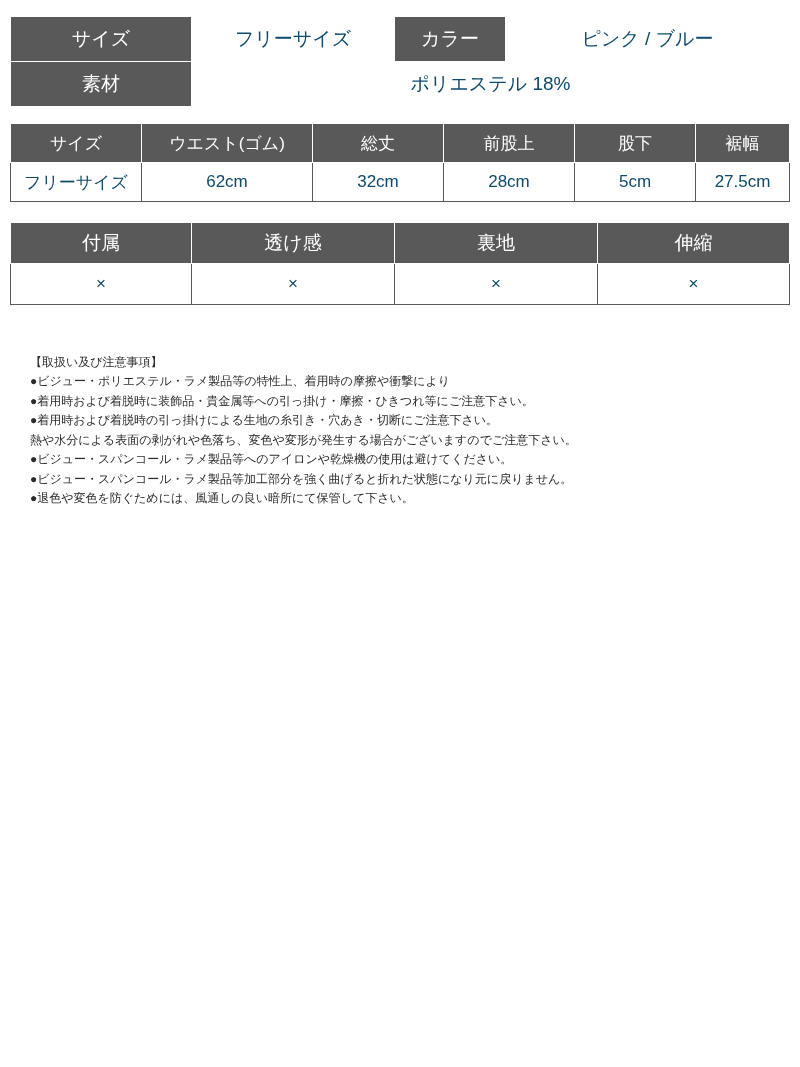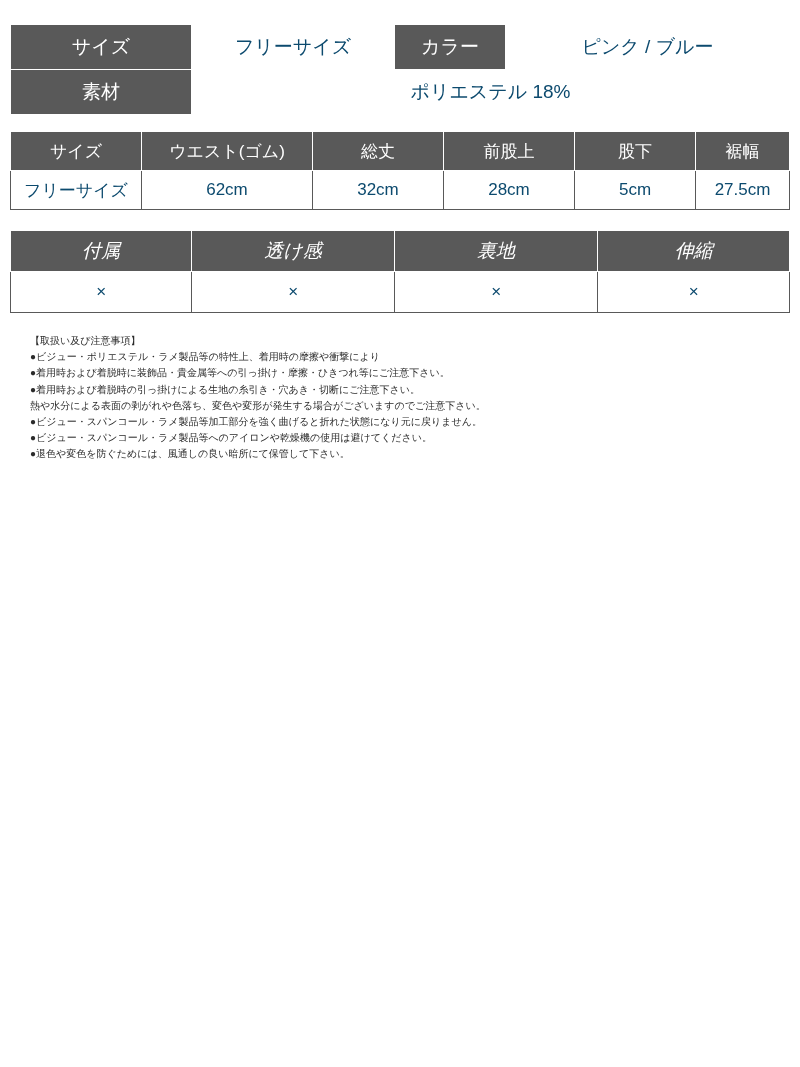--- a/index.html
+++ b/index.html
@@ -12,21 +12,21 @@
     height: 1067px;
     font-family: "Liberation Sans", sans-serif;
     color: #2b2b2b;
     position: relative;
     overflow: hidden;
   }
   .page {
     width: 800px;
     height: 852px;
     box-sizing: border-box;
-    padding: 24px 10px 0 10px;
+    padding: 16px 10px 0 10px;
   }
 
   table {
     border-collapse: collapse;
     width: 780px;
     table-layout: fixed;
   }
   td, th {
     border: 1px solid #ffffff;
     text-align: center;
@@ -63,35 +63,34 @@
     color: #ffffff;
     font-size: 17px;
   }
   #table-measure .val {
     border: 1px solid #595959;
   }
 
   
   #table-attr {
     margin-top: 20px;
-    font-style: italic;
   }
   #table-attr td {
     height: 38px;
     font-size: 19px;
   }
   #table-attr .val {
     border: 1px solid #595959;
     font-size: 17px;
   }
 
   .notes {
-    margin-top: 20px;
+    margin-top: 48px;
     padding-left: 20px;
-    font-size: 10px;
+    font-size: 12px;
     line-height: 1.62;
     color: #2b2b2b;
   }
   .notes .line {
     white-space: nowrap;
   }
 </style>
 </head>
 <body>
 
@@ -149,18 +148,18 @@
       </tr>
     </tbody>
   </table>
 
   <div class="notes">
     <div class="line">【取扱い及び注意事項】</div>
     <div class="line">●ビジュー・ポリエステル・ラメ製品等の特性上、着用時の摩擦や衝撃により</div>
     <div class="line">●着用時および着脱時に装飾品・貴金属等への引っ掛け・摩擦・ひきつれ等にご注意下さい。</div>
     <div class="line">●着用時および着脱時の引っ掛けによる生地の糸引き・穴あき・切断にご注意下さい。</div>
     <div class="line">熱や水分による表面の剥がれや色落ち、変色や変形が発生する場合がございますのでご注意下さい。</div>
+    <div class="line">●ビジュー・スパンコール・ラメ製品等へのアイロンや乾燥機の使用は避けてください。</div>
     <div class="line">●ビジュー・スパンコール・ラメ製品等加工部分を強く曲げると折れた状態になり元に戻りません。</div>
-    <div class="line">●ビジュー・スパンコール・ラメ製品等へのアイロンや乾燥機の使用は避けてください。</div>
     <div class="line">●退色や変色を防ぐためには、風通しの良い暗所にて保管して下さい。</div>
   </div>
 
 </div>
 
 </body></html>

